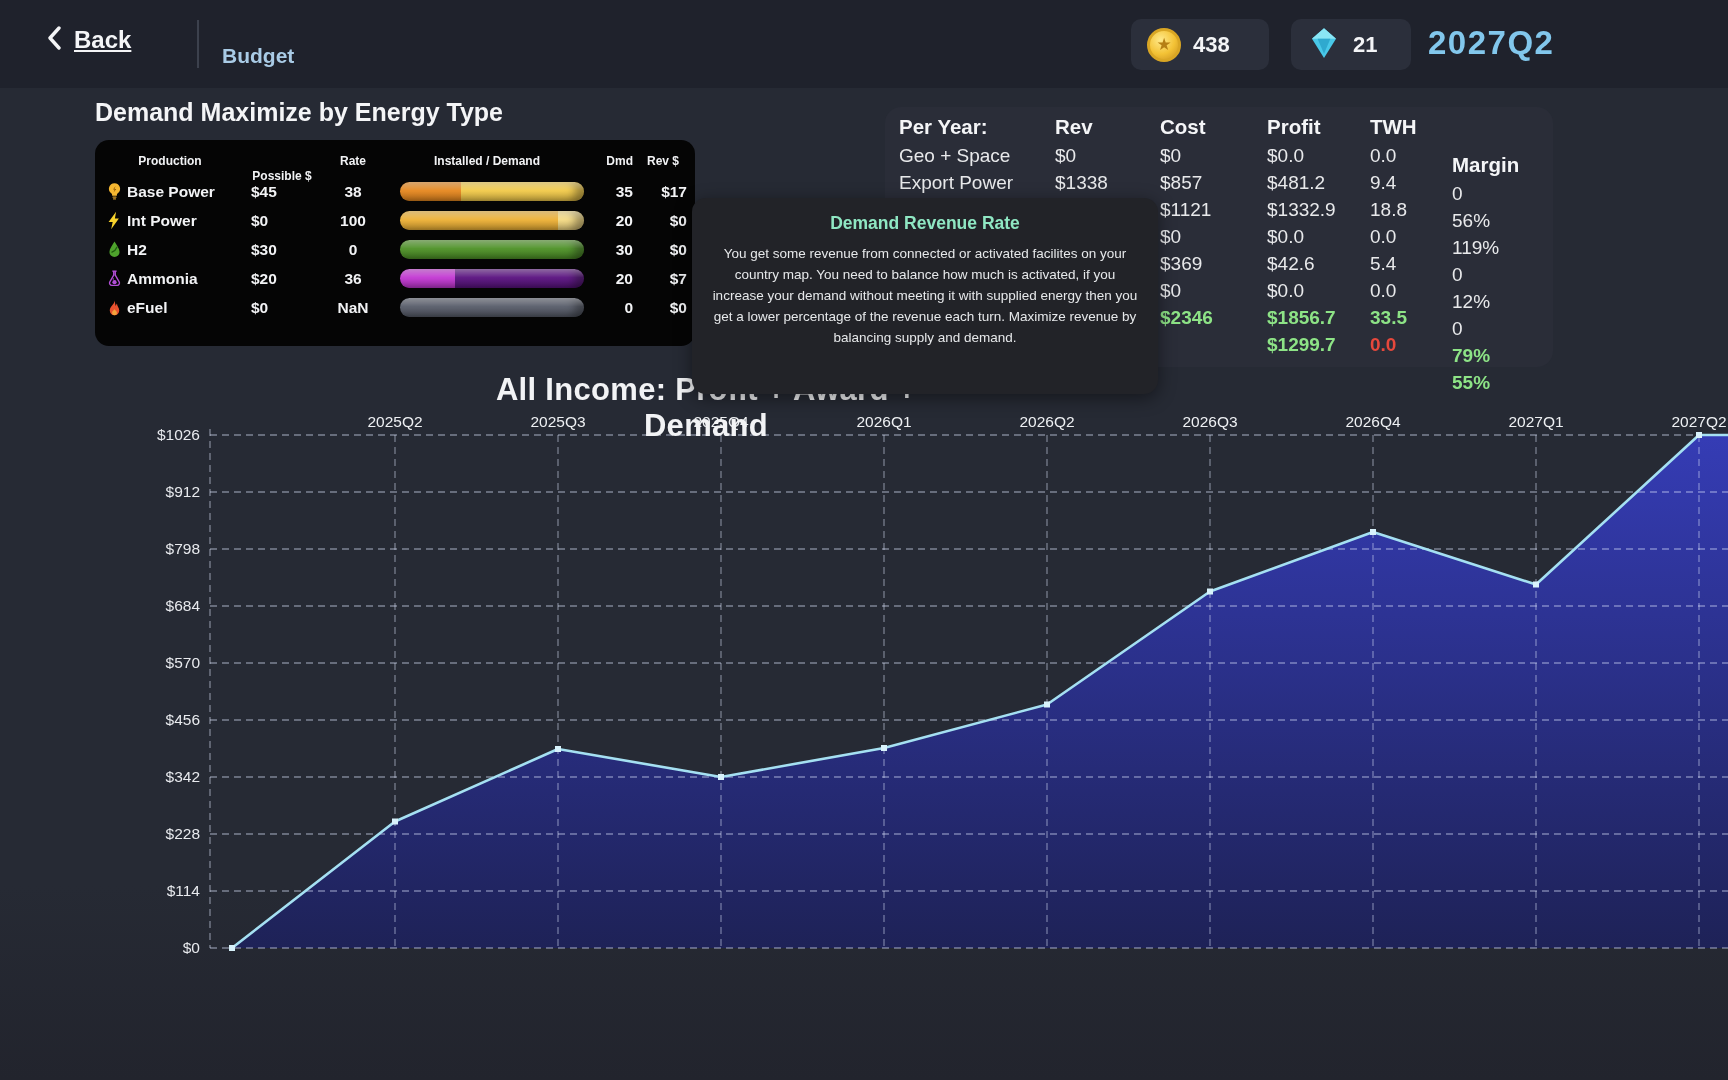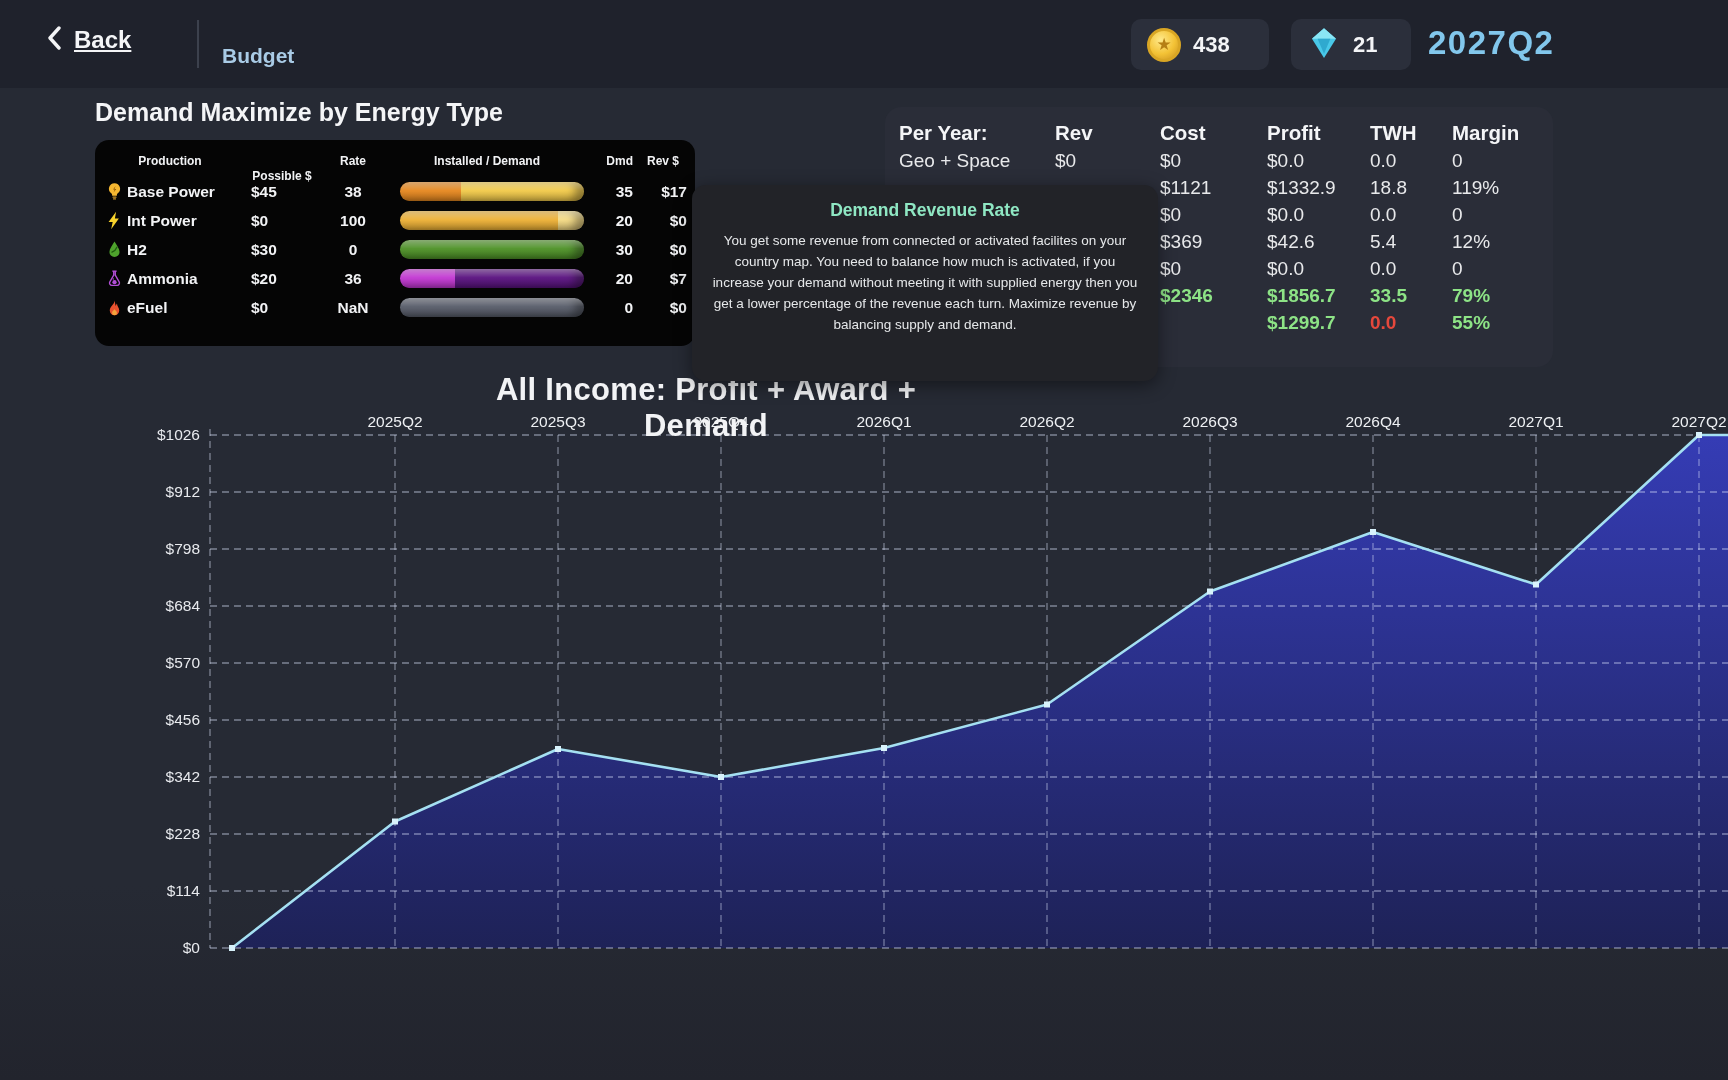--- a/index.html
+++ b/index.html
@@ -45,34 +45,34 @@
   .h-bar{width:212px;text-align:center;}
   .h-dmd{width:46px;text-align:right;padding-right:6px;box-sizing:border-box;}
   .h-rev{width:48px;text-align:center;}
   .bar{position:relative;display:block;margin-left:19px;width:184px;height:19px;border-radius:10px;
     overflow:hidden;box-shadow:inset -8px 0 8px rgba(0,0,0,.38);}
   .bar-sheen{position:absolute;inset:0;border-radius:10px;
     background:linear-gradient(180deg,rgba(255,255,255,.38),rgba(255,255,255,.05) 45%,rgba(0,0,0,.22));}
   
   .peryear-panel{position:absolute;left:885px;top:107px;width:668px;height:260px;background:#2a2d38;
     border-radius:16px;z-index:20;padding:8px 0 0 14px;box-sizing:border-box;}
-  .phead,.prow{display:flex;align-items:flex-end;}
+  .phead,.prow{display:flex;align-items:flex-start;}
   .phead{height:30px;font-size:20.5px;font-weight:800;color:#f4f5f7;}
   .prow{height:27px;font-size:19px;color:#e8e9eb;}
   .pcell{display:inline-block;white-space:nowrap;overflow:hidden;}
   .p-label{width:156px;}
   .p-rev{width:105px;}
   .p-cost{width:107px;}
   .p-profit{width:103px;}
   .p-twh{width:82px;}
   .p-margin{width:95px;margin-top:38px;}
   .green{color:#8de386;font-weight:700;}
   .red{color:#e6483c;font-weight:700;}
   
-  .tooltip{position:absolute;left:692px;top:185px;width:466px;height:196px;background:#222328;
+  .tooltip{position:absolute;left:692px;top:198px;width:466px;height:196px;background:#222328;
     border-radius:14px;z-index:40;padding:15px 20px;box-sizing:border-box;
     box-shadow:0 4px 18px rgba(0,0,0,.45);}
   .tt-title{font-size:17.5px;font-weight:800;color:#8fe7c3;text-align:center;margin-bottom:9px;}
   .tt-body{font-size:13.5px;line-height:21px;color:#e6e8ea;text-align:center;}
   
   .chart-title{position:absolute;left:446px;top:372px;width:520px;text-align:center;
     font-size:31px;font-weight:800;color:#f2f3f5;z-index:8;letter-spacing:.3px;}
   svg.chart{position:absolute;left:0;top:0;width:1728px;height:1080px;z-index:1;}
 </style>
 </head>
@@ -279,20 +279,28 @@
     <div id="perYearRows">
         <div class="prow">
           <span class="pcell p-label">Geo + Space</span>
           <span class="pcell p-rev">$0</span>
           <span class="pcell p-cost">$0</span>
           <span class="pcell p-profit">$0.0</span>
           <span class="pcell p-twh">0.0</span>
           <span class="pcell p-margin">0</span>
         </div>
         <div class="prow">
+          <span class="pcell p-label">Export Power</span>
+          <span class="pcell p-rev">$1338</span>
+          <span class="pcell p-cost">$857</span>
+          <span class="pcell p-profit">$481.2</span>
+          <span class="pcell p-twh">9.4</span>
+          <span class="pcell p-margin">56%</span>
+        </div>
+        <div class="prow">
           <span class="pcell p-label"></span>
           <span class="pcell p-rev"></span>
           <span class="pcell p-cost">$1121</span>
           <span class="pcell p-profit">$1332.9</span>
           <span class="pcell p-twh">18.8</span>
           <span class="pcell p-margin">119%</span>
         </div>
         <div class="prow">
           <span class="pcell p-label"></span>
           <span class="pcell p-rev"></span>

